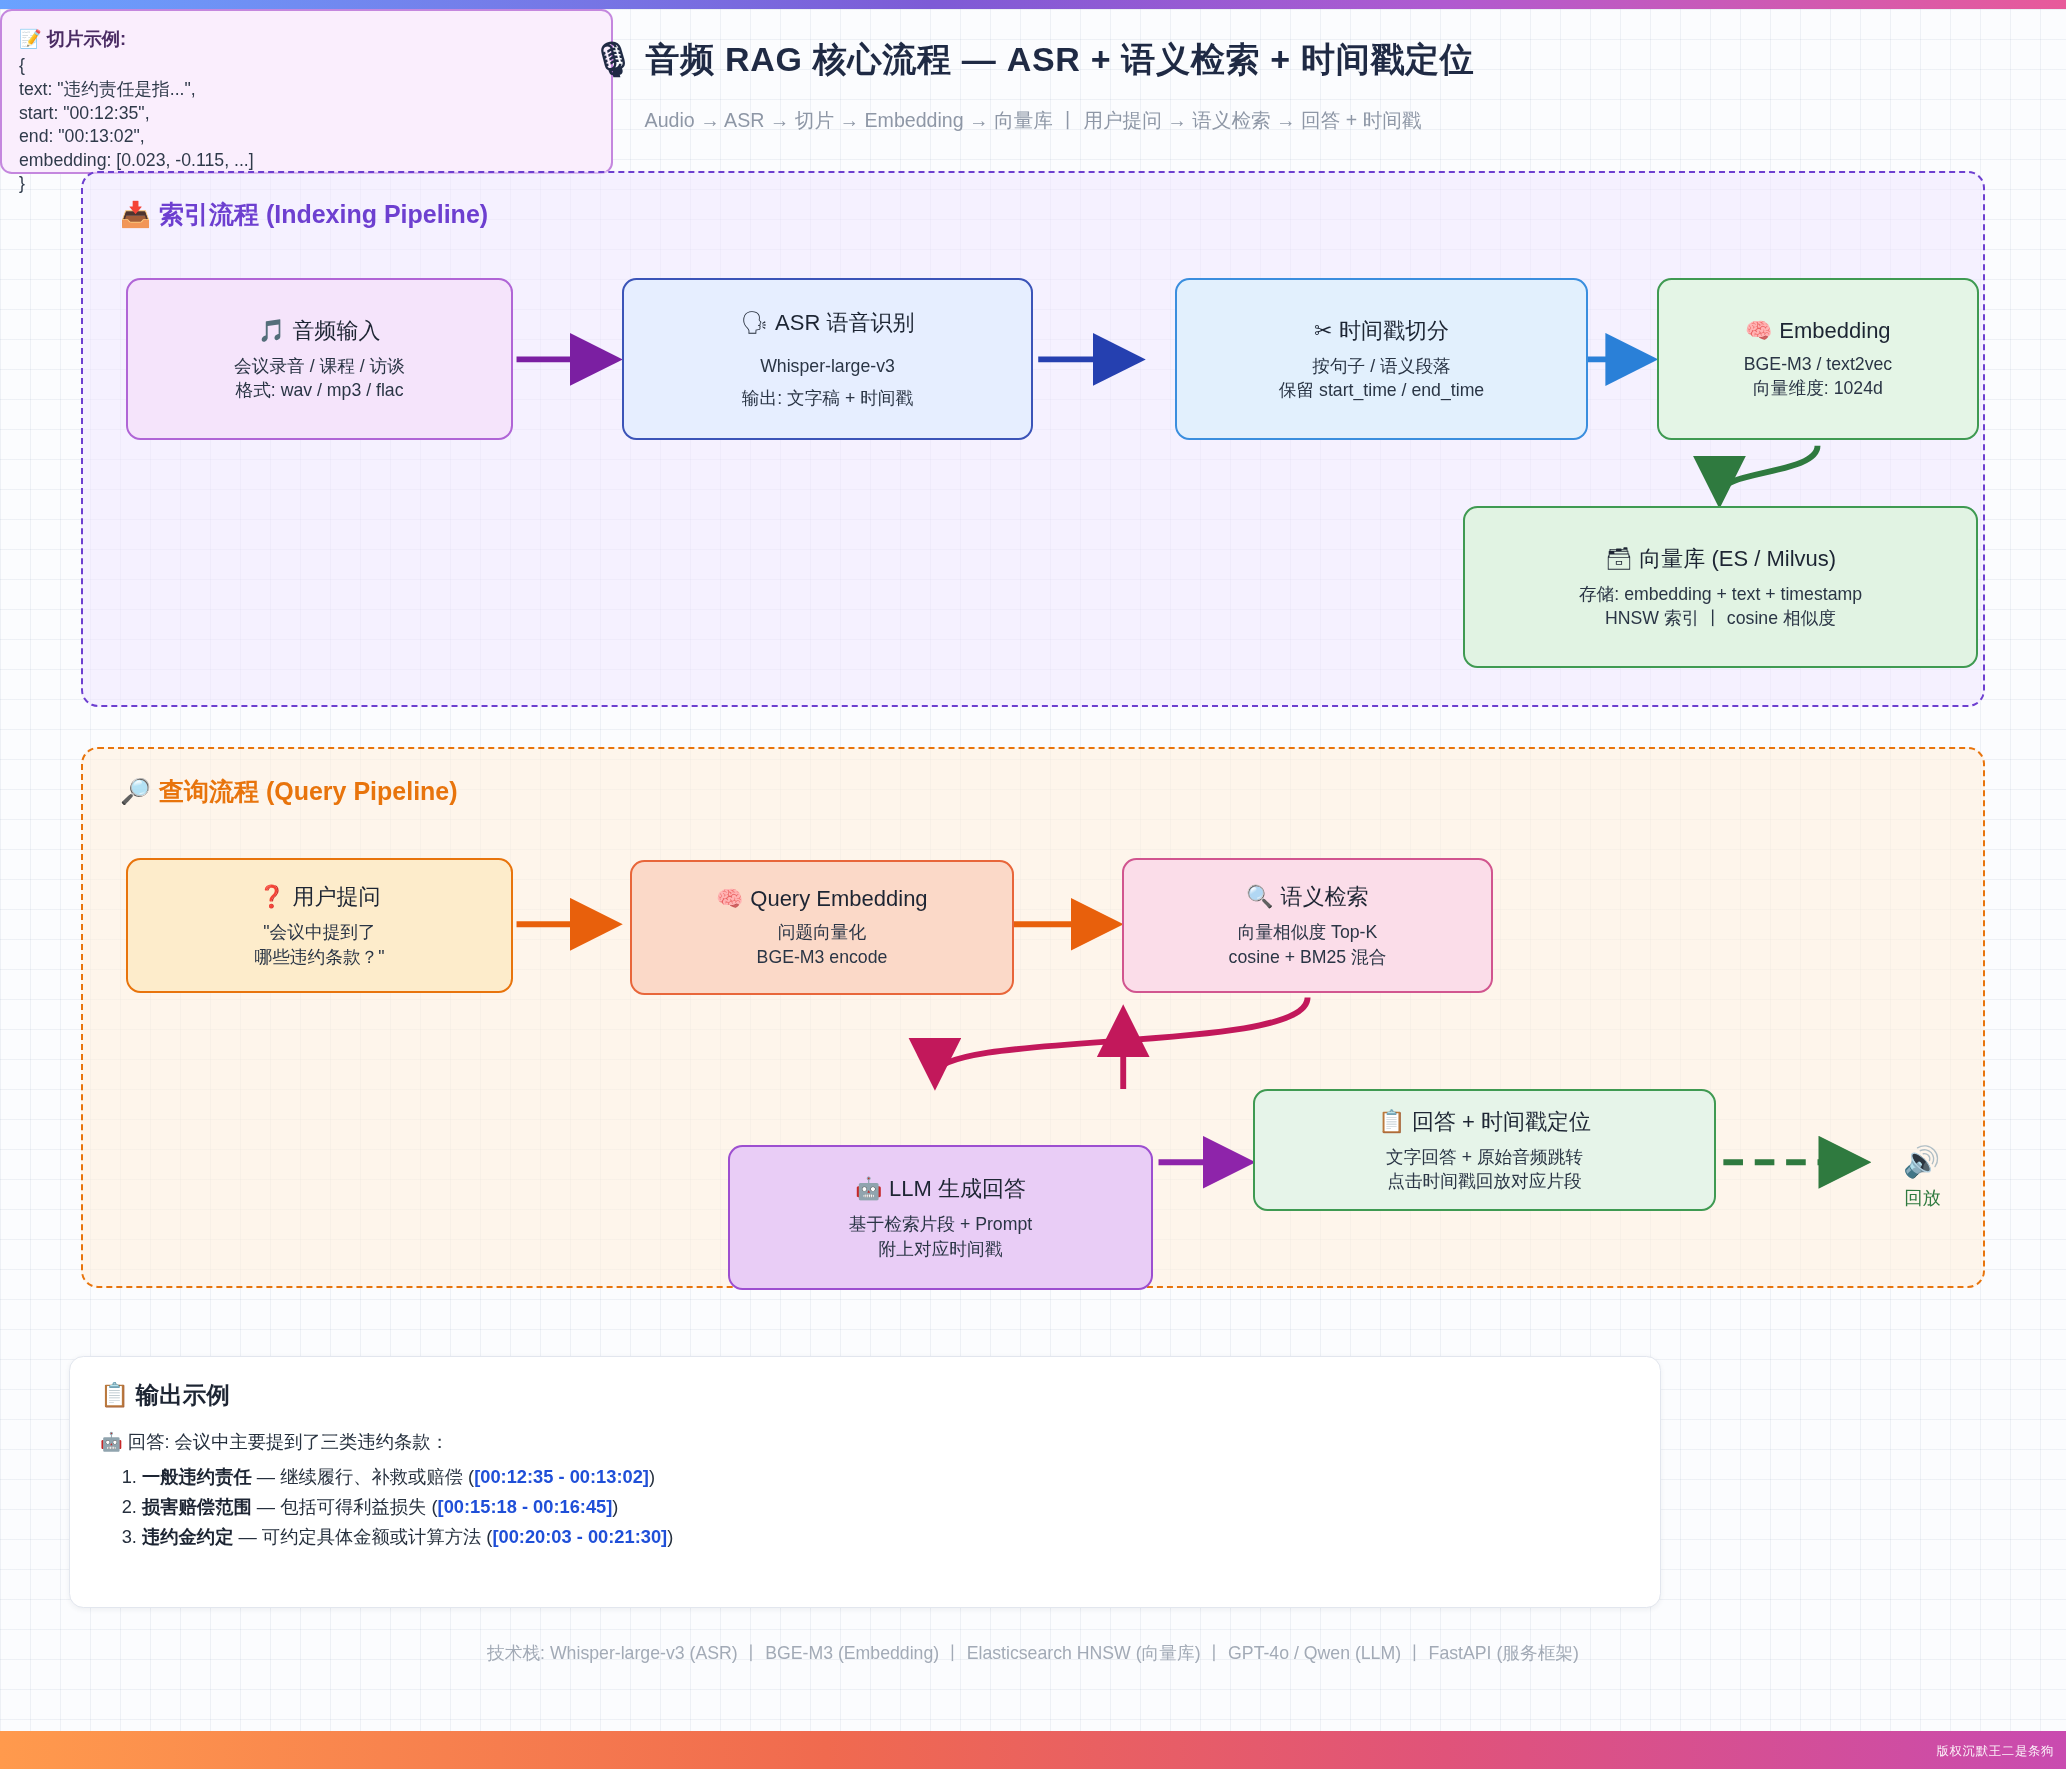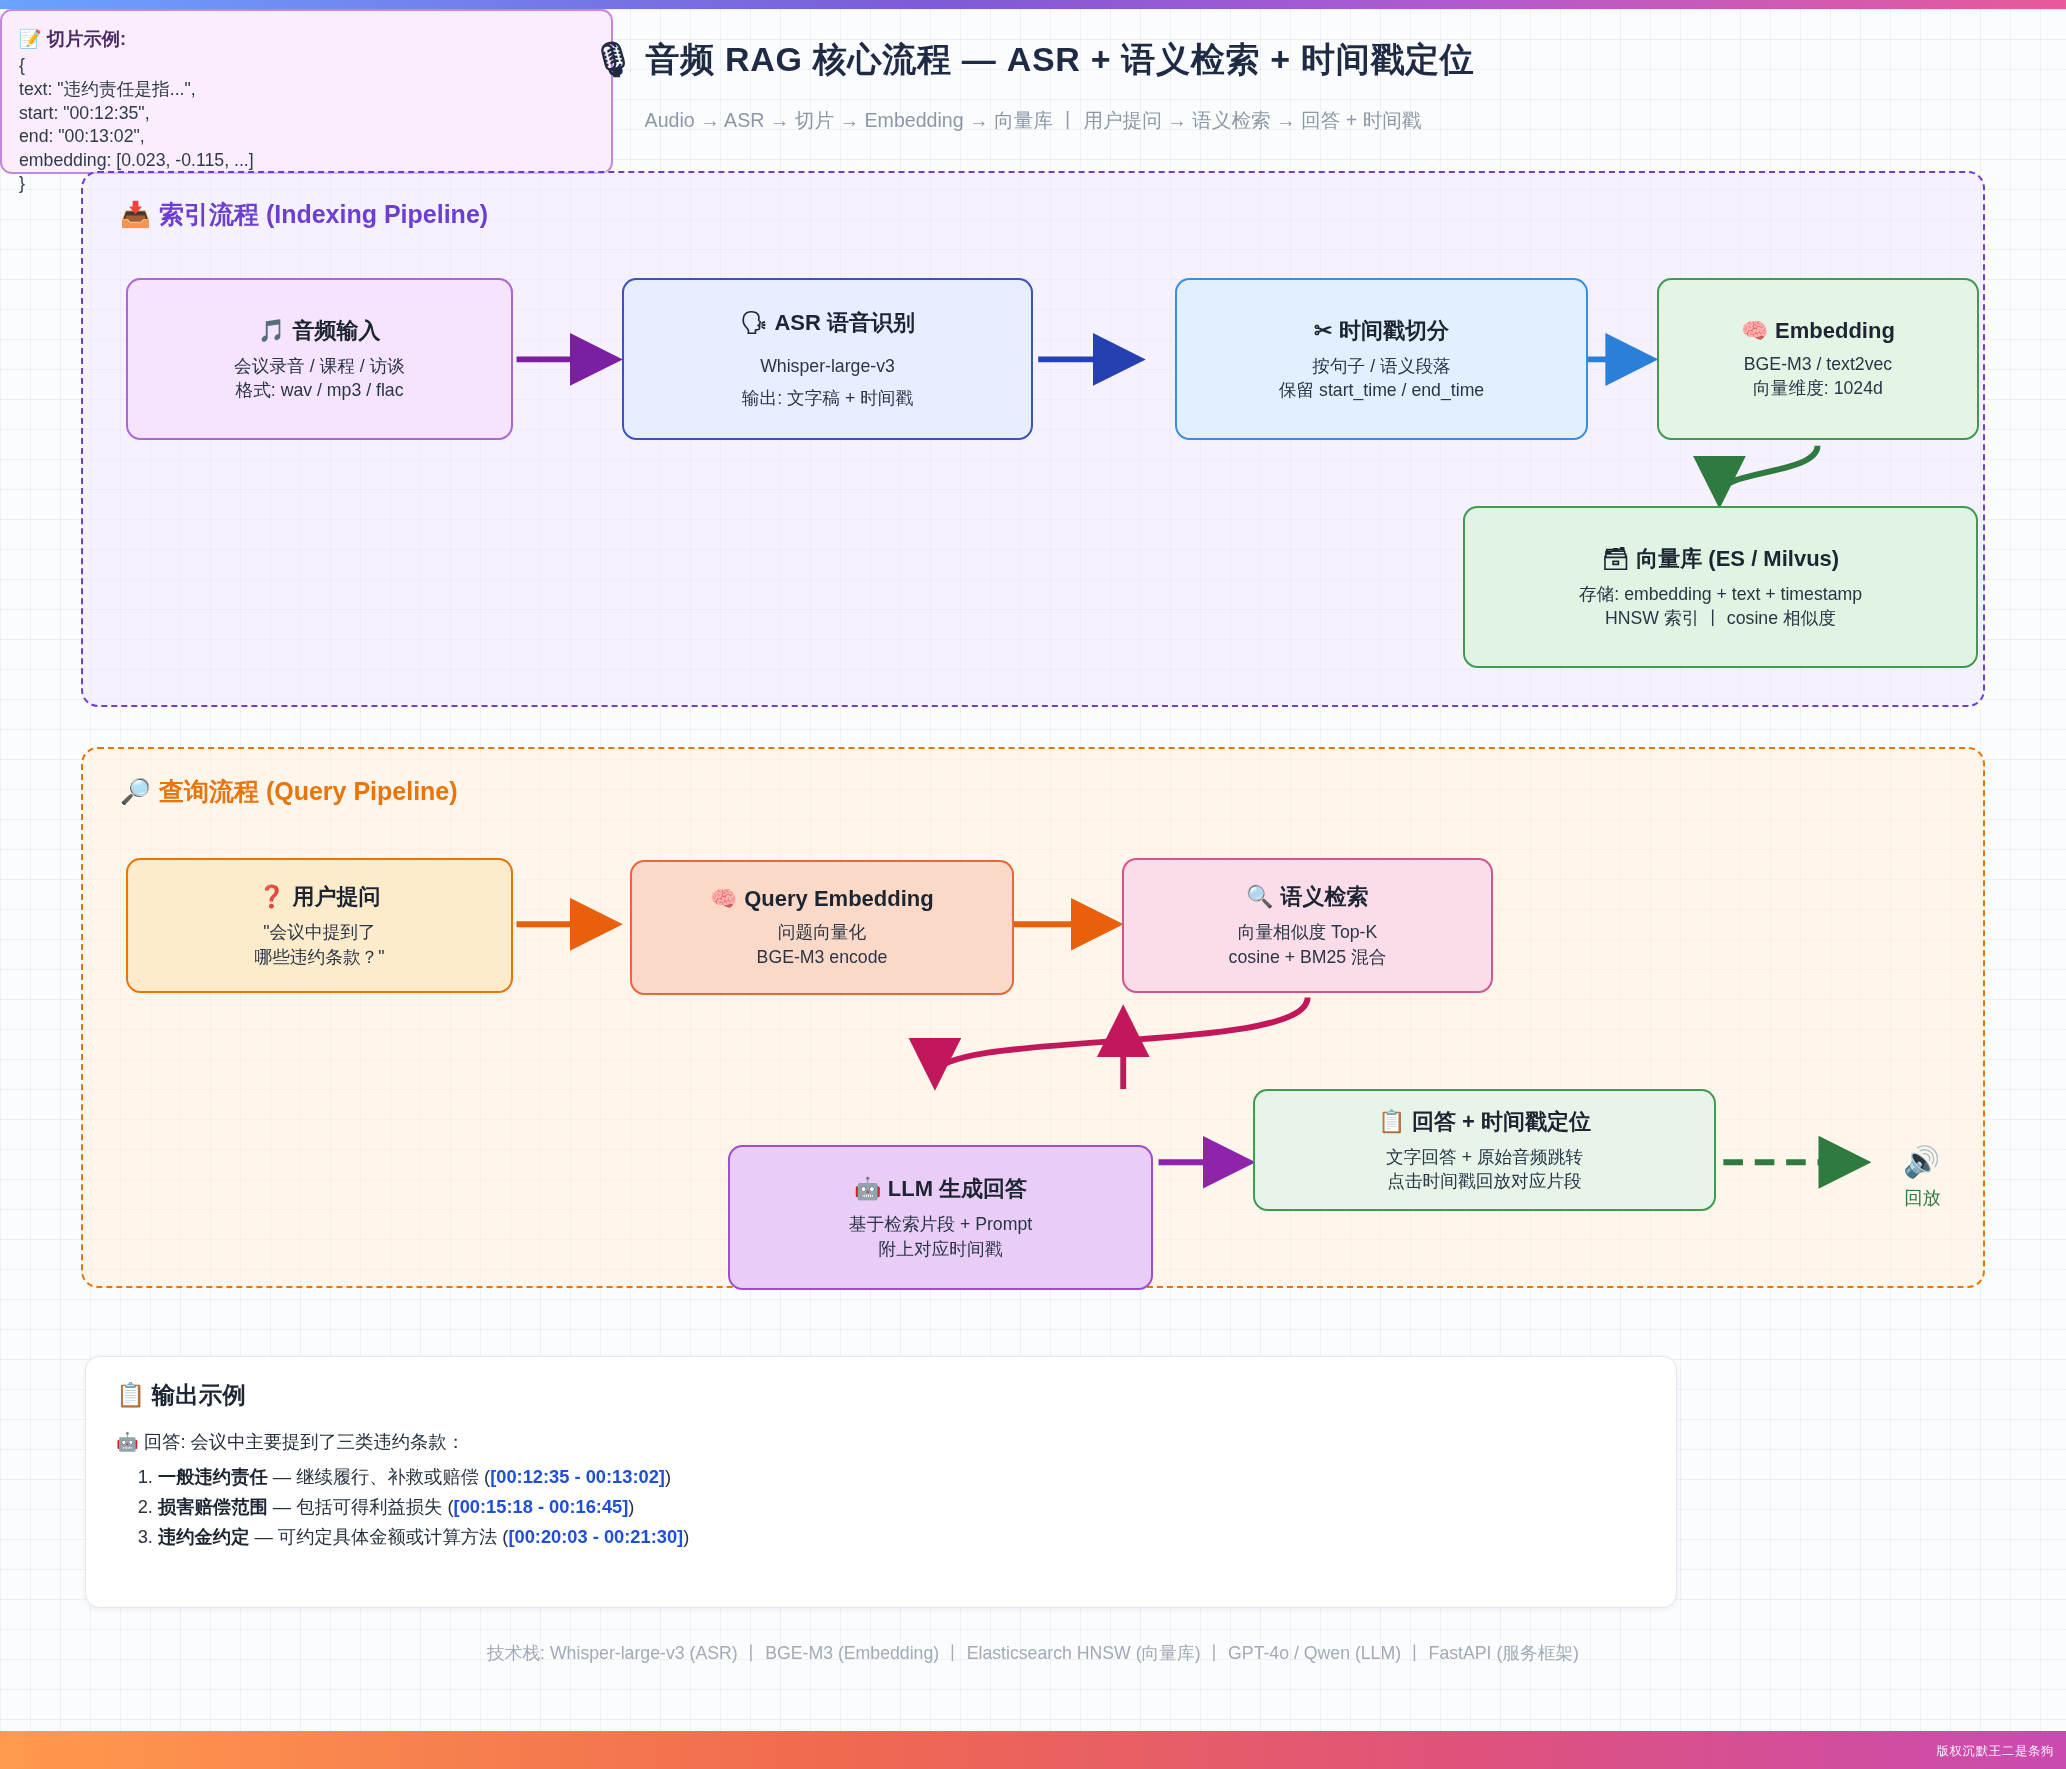--- a/index.html
+++ b/index.html
@@ -58,21 +58,21 @@
   #group-indexing .group-title { left:37px; top:25px; color:#6d3fd0; }
   #group-query .group-title { left:37px; top:26px; color:#e8740c; }
   .group-title .gicon { margin-right:7.8px; }
 
   
   .node {
     position:absolute; border-radius:14.4px; border:2px solid #888;
     display:flex; flex-direction:column; align-items:center; justify-content:center;
     text-align:center; padding:9.2px 11.8px;
   }
-  .node .n-title { font-size:22px; font-weight:bold; color:#1d2533; margin-bottom:7.8px; white-space:nowrap;}
+  .node .n-title { font-size:22px; font-weight:normal; color:#1d2533; margin-bottom:7.8px; white-space:nowrap;}
   .node .n-line { font-size:17.7px; color:#2a3545; line-height:1.38; white-space:nowrap;}
   .node .n-icon { margin-right:6.5px; }
 
   #n-audio   { left:126px;  top:269px;  width:387px; height:162px; background:#f5e4fb; border-color:#b065d6; }
   #n-asr     { left:622px;  top:269px;  width:411px; height:162px; background:#e6eeff; border-color:#3b54b8;gap:8px; }
   #n-split   { left:1146px; top:269px;  width:413px; height:162px; background:#e2f0fd; border-color:#3a8ede;margin-left:29px; }
   #n-embed   { left:1657px; top:269px;  width:322px; height:162px; background:#e4f5e6; border-color:#3f9a52;text-align:right; }
   #n-vector  { left:1463px; top:497px;  width:515px; height:162px; background:#e1f3e3; border-color:#3f9a52; }
 
   #n-sample  {
@@ -91,21 +91,21 @@
 
   #n-playback {
     position:absolute; left:1870px; top:1119px; width:105px; height:98px;
     display:flex; flex-direction:column; align-items:center; justify-content:center;
   }
   #n-playback .pb-icon { font-size:30px; }
   #n-playback .pb-label { font-size:18.3px; color:#2f7a3f; margin-top:6.5px; }
 
   
   #output-panel {
-    position:absolute; left:85px; top:1347px; width:1592px; height:252px;
+    position:absolute; left:69px; top:1347px; width:1592px; height:252px;
     background:#ffffff; border:1.3px solid #e2e6ee; border-radius:14.4px;
     box-shadow:0 1.3px 5.2px rgba(40,50,70,.06);
     padding:22px 30px;
   }
   #output-panel .o-title { font-size:23.5px; font-weight:bold; color:#1d2533; margin-bottom:18.3px; }
   #output-panel .o-answer { font-size:18.3px; color:#26303e; margin-bottom:7.8px; }
   #output-panel ol { margin:0; padding-left:42px; }
   #output-panel li { font-size:18.3px; color:#26303e; line-height:1.62; }
   #output-panel li b { color:#1d2533; }
   #output-panel li .ts { color:#1f4fd8; font-weight:bold; }

